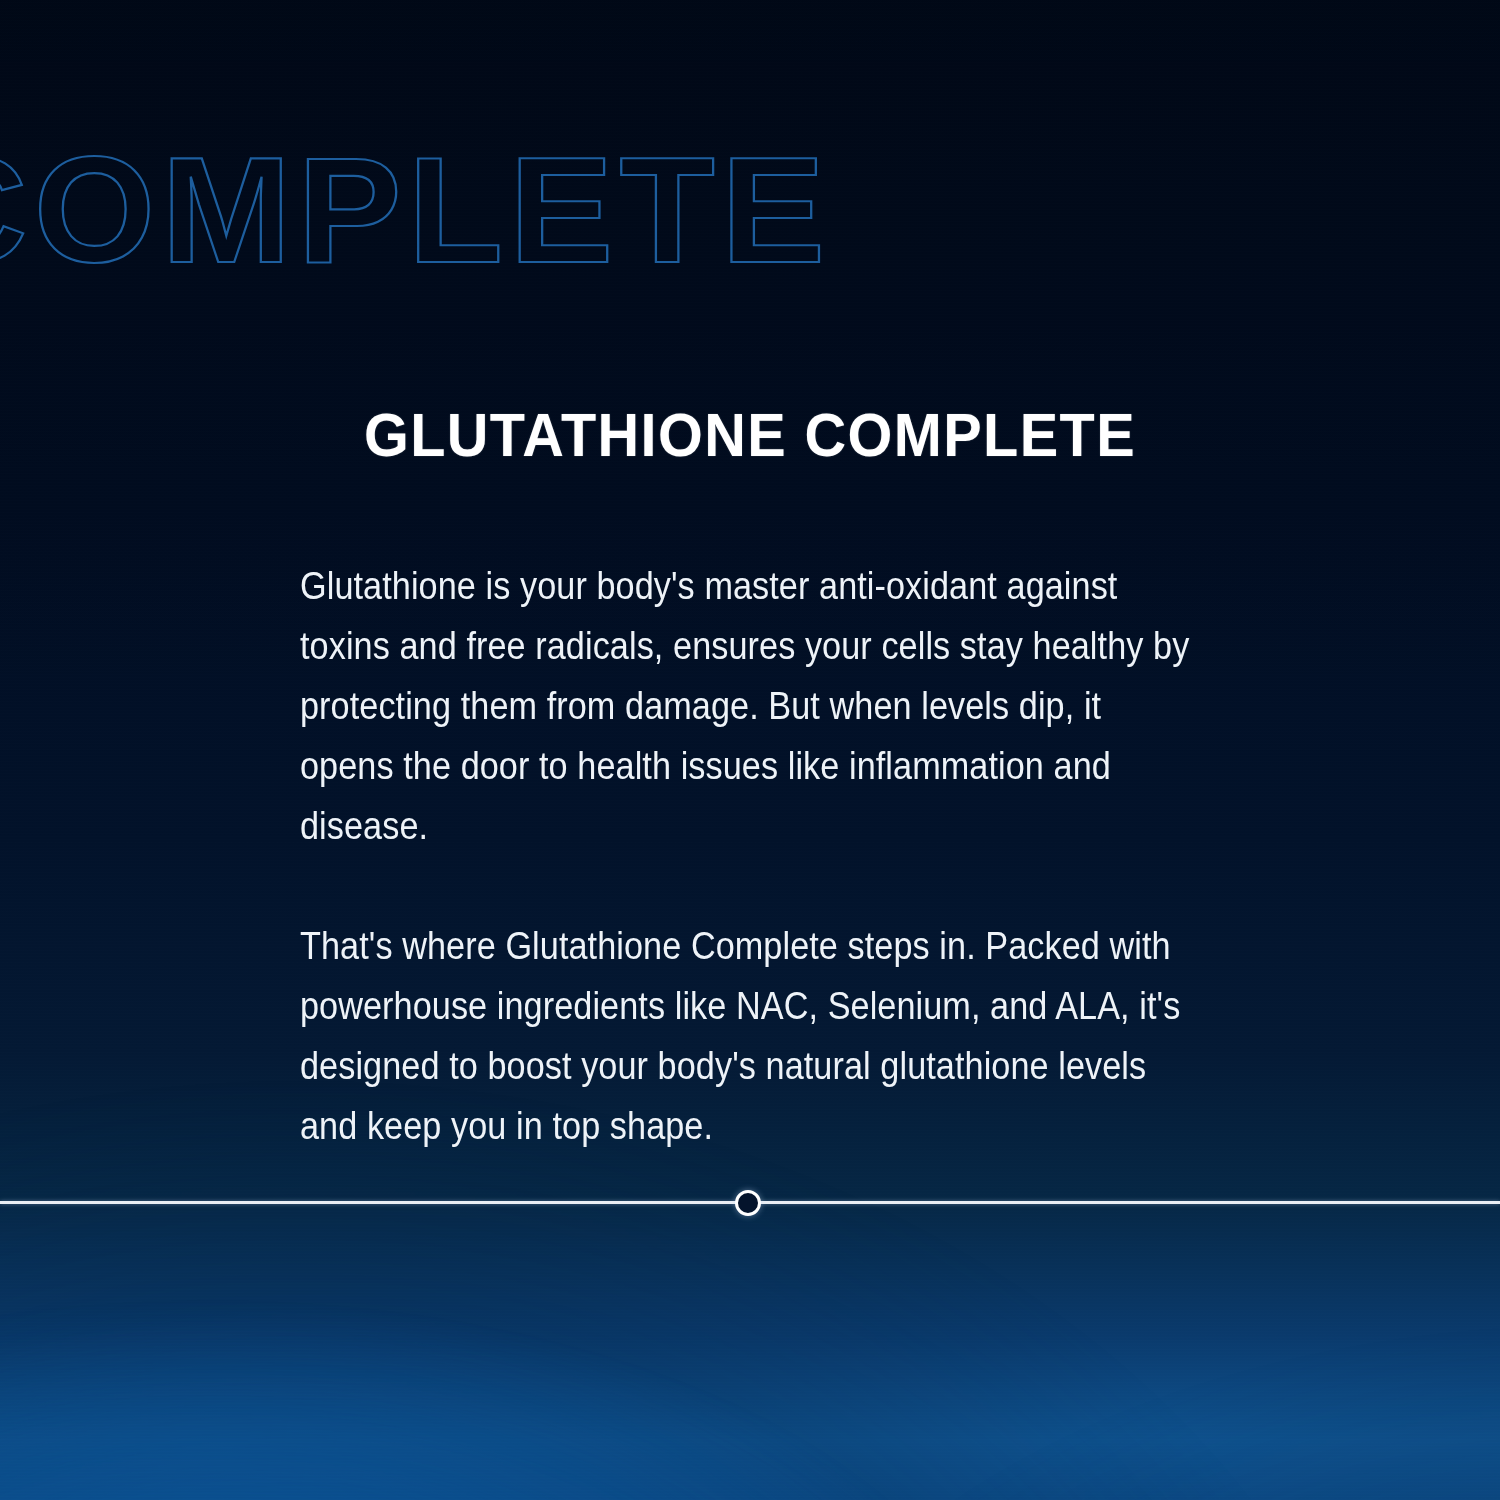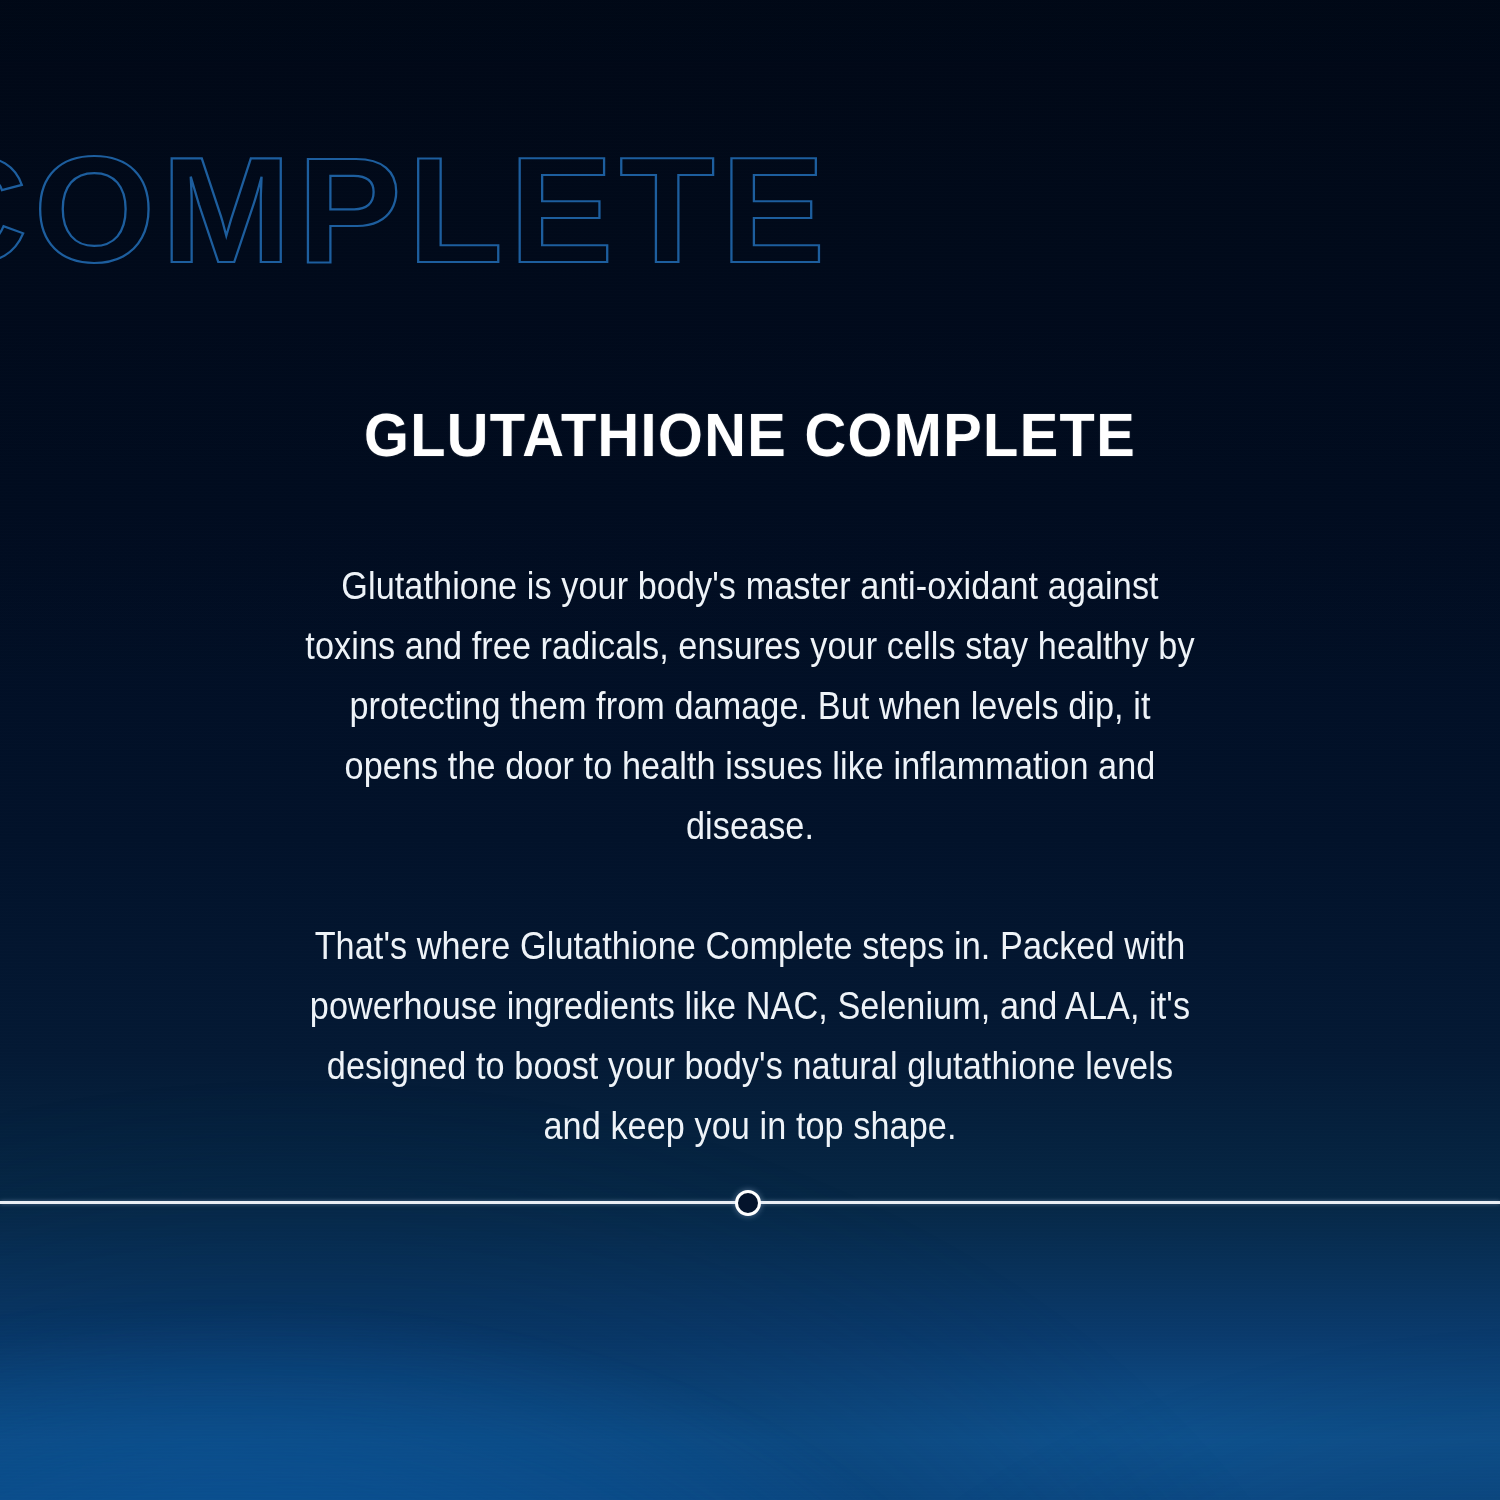--- a/index.html
+++ b/index.html
@@ -136,21 +136,20 @@
     white-space:nowrap;
   }
 
   
   .copy {
     position:absolute;
     left:50%;
     transform:translateX(-50%);
     top:556px;
     width:1000px;
-    text-align:center;
     color:#eef3f8;
     font-family:"Liberation Sans", sans-serif;
     font-weight:400;
     font-size:38px;
     line-height:60px;
     letter-spacing:.1px;
   }
   .copy p { transform:scaleX(.90); }
   .copy p + p { margin-top:60px; }
 

